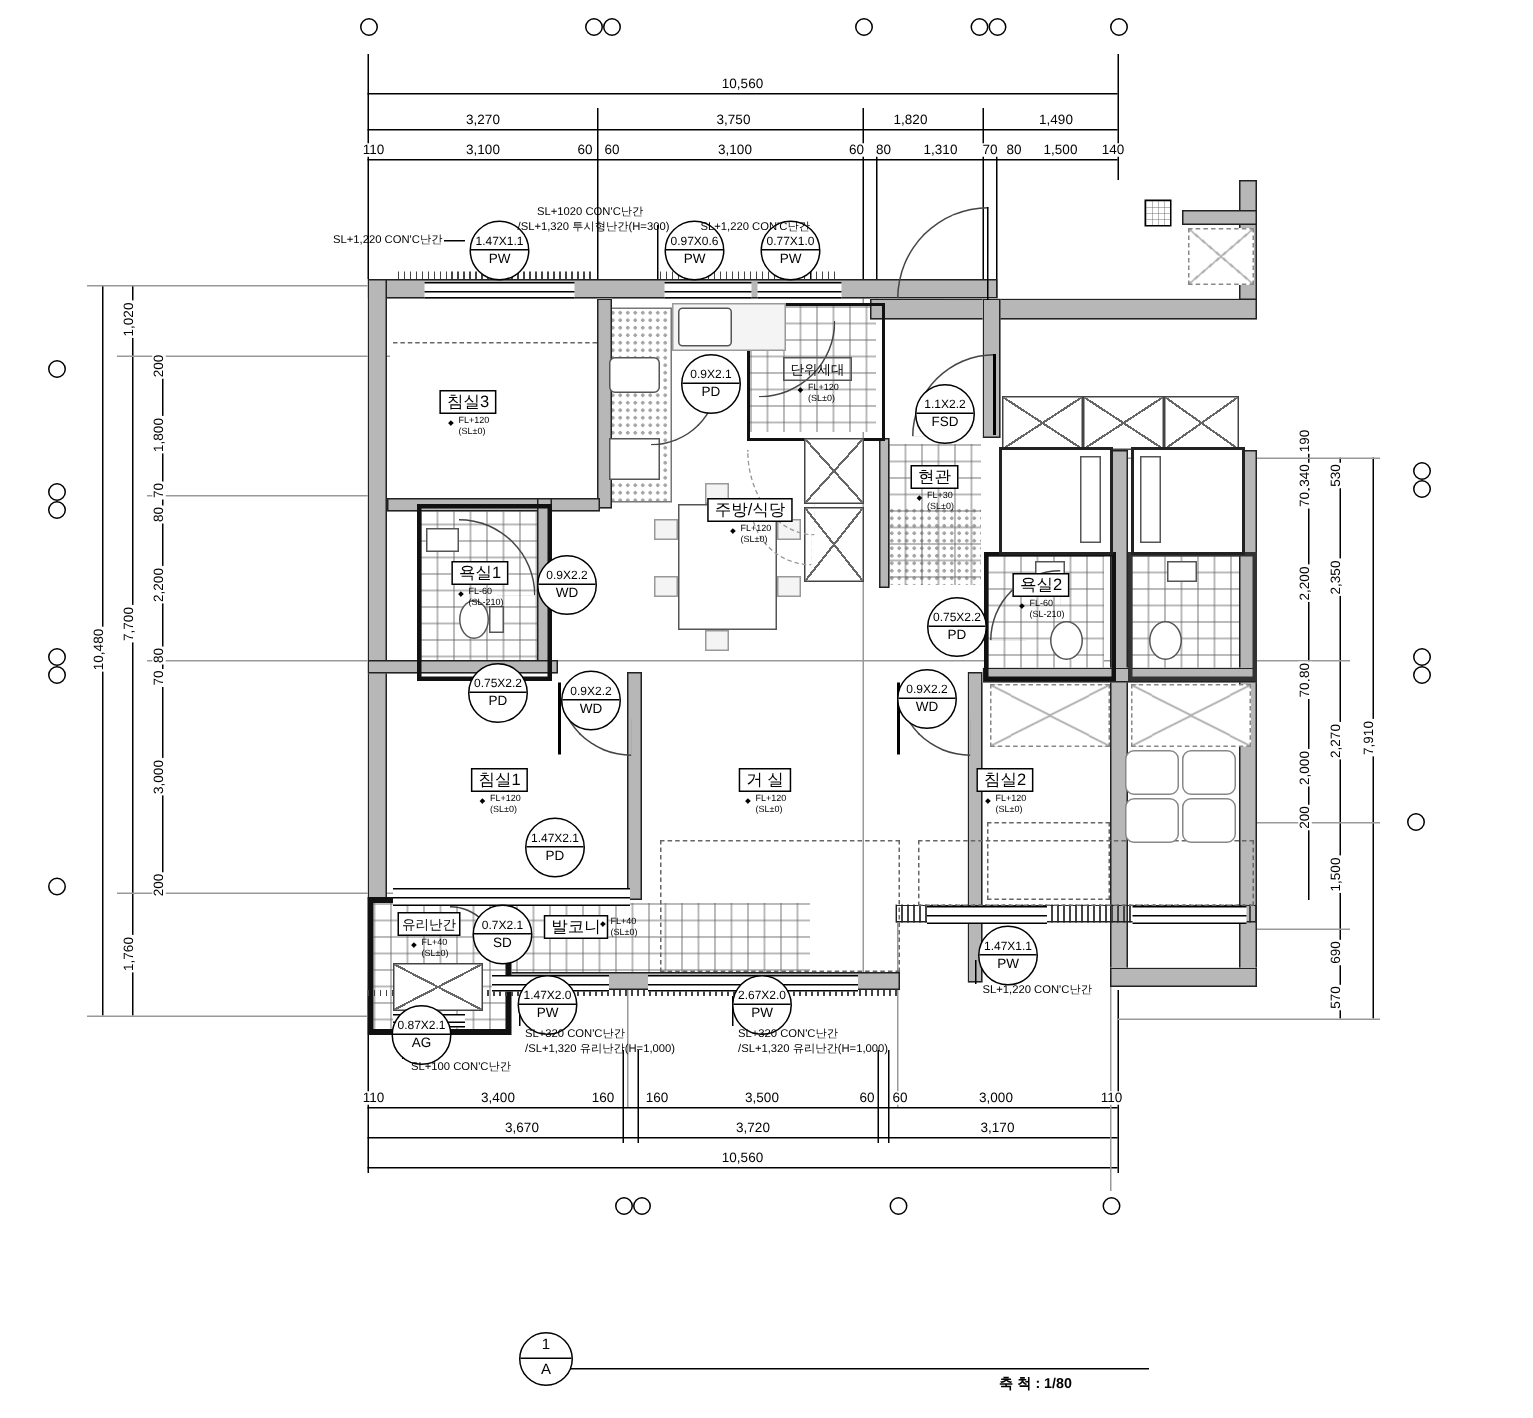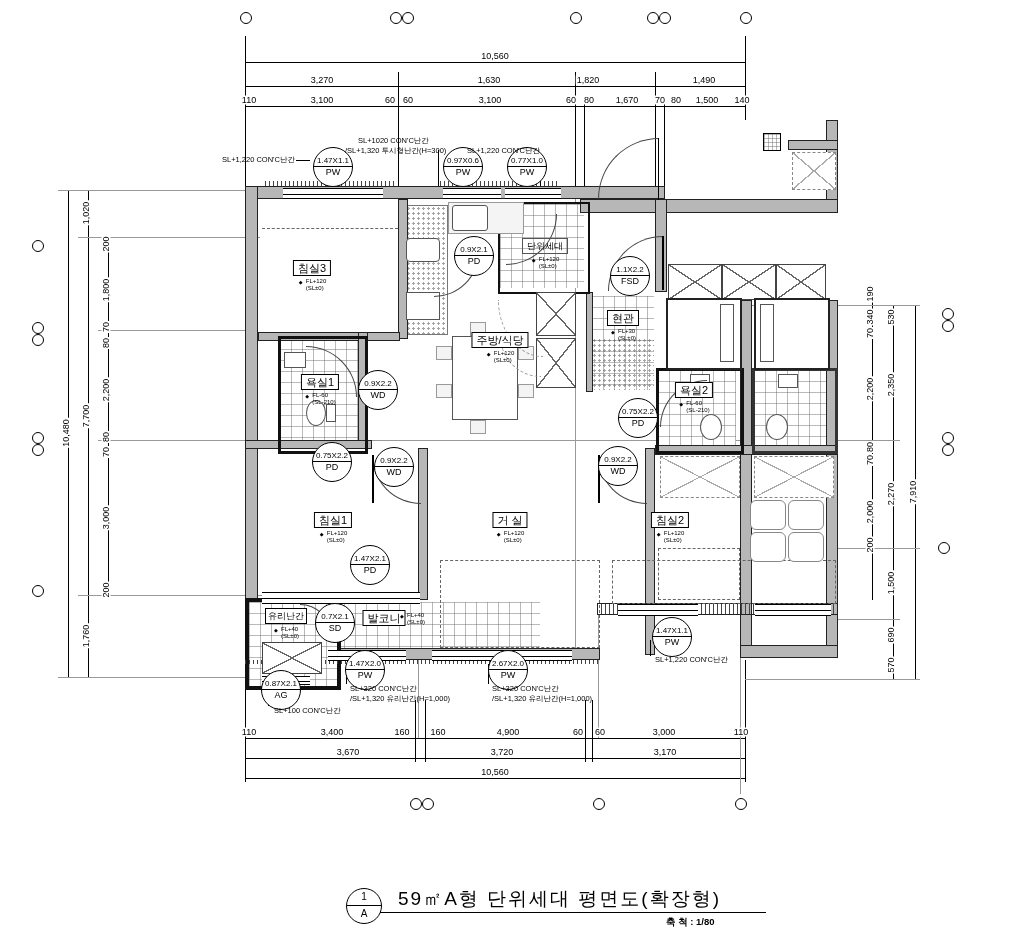--- a/index.html
+++ b/index.html
@@ -95,50 +95,50 @@
   <div class="x lh" style="left:245px;top:106px;width:500px"></div>
   <div class="x lv" style="left:245px;top:36px;height:150px"></div>
   <div class="x lv" style="left:398px;top:72px;height:114px"></div>
   <div class="x lv" style="left:575px;top:72px;height:127px"></div>
   <div class="x lv" style="left:584px;top:96px;height:103px"></div>
   <div class="x lv" style="left:655px;top:72px;height:127px"></div>
   <div class="x lv" style="left:664px;top:96px;height:103px"></div>
   <div class="x lv" style="left:745px;top:36px;height:84px"></div>
   <div class="x dt" style="left:495px;top:56px">10,560</div>
   <div class="x dt" style="left:322px;top:80px">3,270</div>
-  <div class="x dt" style="left:489px;top:80px">1,630</div>
-  <div class="x dt" style="left:588px;top:80px">1,820</div>
+  <div class="x dt" style="left:489px;top:80px">3,750</div>
+  <div class="x dt" style="left:607px;top:80px">1,820</div>
   <div class="x dt" style="left:704px;top:80px">1,490</div>
   <div class="x dt" style="left:249px;top:100px">110</div>
   <div class="x dt" style="left:322px;top:100px">3,100</div>
   <div class="x dt" style="left:390px;top:100px">60</div>
   <div class="x dt" style="left:408px;top:100px">60</div>
   <div class="x dt" style="left:490px;top:100px">3,100</div>
   <div class="x dt" style="left:571px;top:100px">60</div>
   <div class="x dt" style="left:589px;top:100px">80</div>
-  <div class="x dt" style="left:627px;top:100px">1,670</div>
+  <div class="x dt" style="left:627px;top:100px">1,310</div>
   <div class="x dt" style="left:660px;top:100px">70</div>
   <div class="x dt" style="left:676px;top:100px">80</div>
   <div class="x dt" style="left:707px;top:100px">1,500</div>
   <div class="x dt" style="left:742px;top:100px">140</div>
 
   <div class="x lh" style="left:245px;top:738px;width:500px"></div>
   <div class="x lh" style="left:245px;top:758px;width:500px"></div>
   <div class="x lh" style="left:245px;top:778px;width:500px"></div>
   <div class="x lv" style="left:245px;top:660px;height:122px"></div>
   <div class="x lv" style="left:415px;top:700px;height:62px"></div>
   <div class="x lv" style="left:425px;top:700px;height:62px"></div>
   <div class="x lv" style="left:585px;top:700px;height:62px"></div>
   <div class="x lv" style="left:592px;top:700px;height:62px"></div>
   <div class="x lv" style="left:745px;top:660px;height:122px"></div>
   <div class="x dt" style="left:249px;top:732px">110</div>
   <div class="x dt" style="left:332px;top:732px">3,400</div>
   <div class="x dt" style="left:402px;top:732px">160</div>
   <div class="x dt" style="left:438px;top:732px">160</div>
-  <div class="x dt" style="left:508px;top:732px">4,900</div>
+  <div class="x dt" style="left:508px;top:732px">3,500</div>
   <div class="x dt" style="left:578px;top:732px">60</div>
   <div class="x dt" style="left:600px;top:732px">60</div>
   <div class="x dt" style="left:664px;top:732px">3,000</div>
   <div class="x dt" style="left:741px;top:732px">110</div>
   <div class="x dt" style="left:348px;top:752px">3,670</div>
   <div class="x dt" style="left:502px;top:752px">3,720</div>
   <div class="x dt" style="left:665px;top:752px">3,170</div>
   <div class="x dt" style="left:495px;top:772px">10,560</div>
 
   <div class="x lv" style="left:68px;top:190px;height:487px"></div>
@@ -437,18 +437,17 @@
   <div class="x lv" style="left:268px;top:692px;height:14px"></div>
   <div class="x lv" style="left:438px;top:150px;height:36px"></div>
   <div class="x lv" style="left:540px;top:154px;height:32px"></div>
   <div class="x lh" style="left:296px;top:160px;width:14px"></div>
 
   <div class="x" id="titleblock" style="left:346px;top:886px;width:420px;height:50px">
     <div class="tcirc x" style="left:0;top:2px">
       <div class="n">1</div>
       <div class="a">A</div>
     </div>
-    <div class="x ttl" style="left:52px;top:0">59㎡A형 단위세대 평면도(확장형)</div>
     <div class="x lh" style="left:34px;top:26px;width:386px;border-top-width:1.5px"></div>
     <div class="x tsc" style="left:320px;top:30px">축 척 : 1/80</div>
   </div>
 
 </div>
 
 </body></html>

